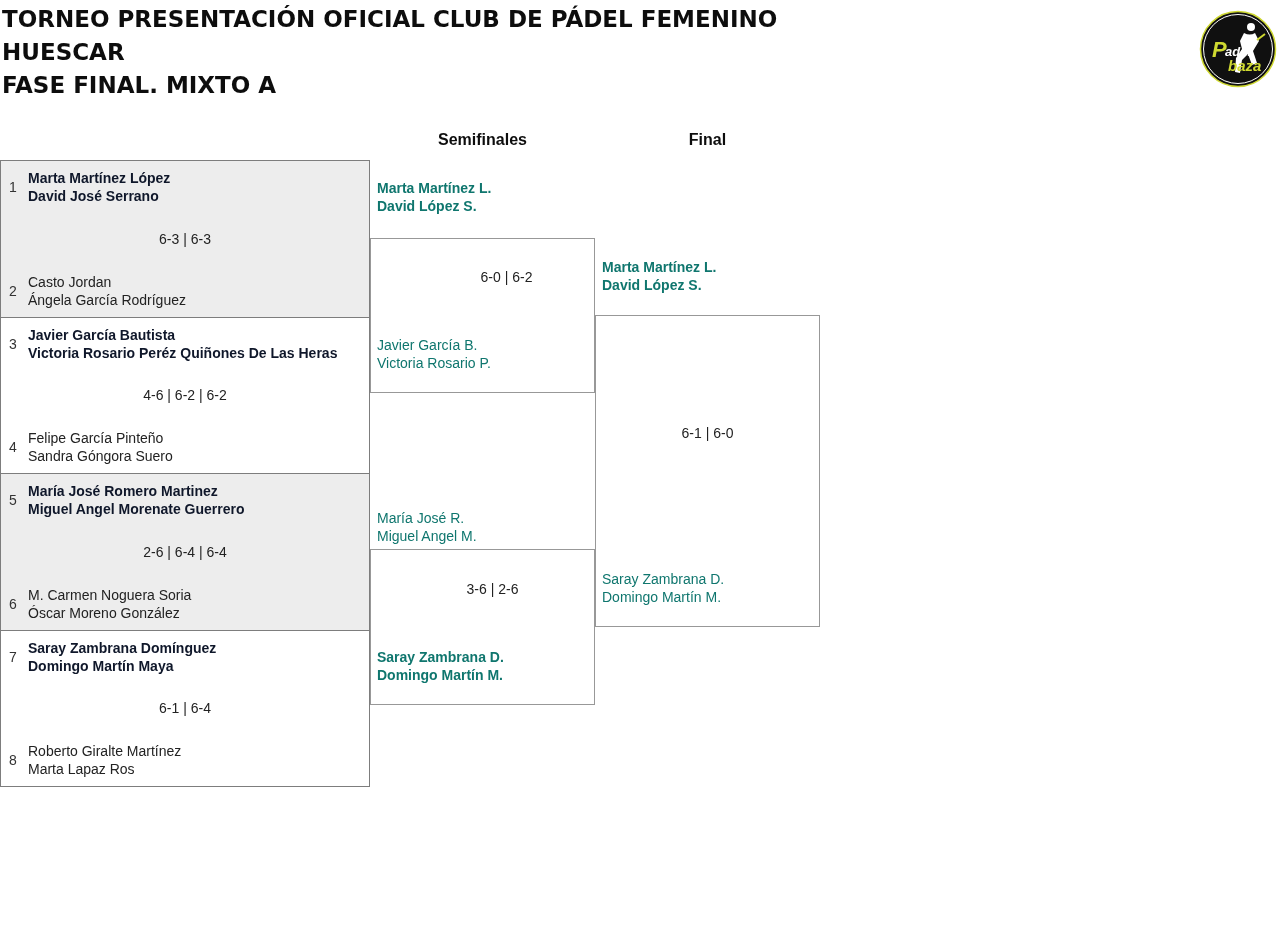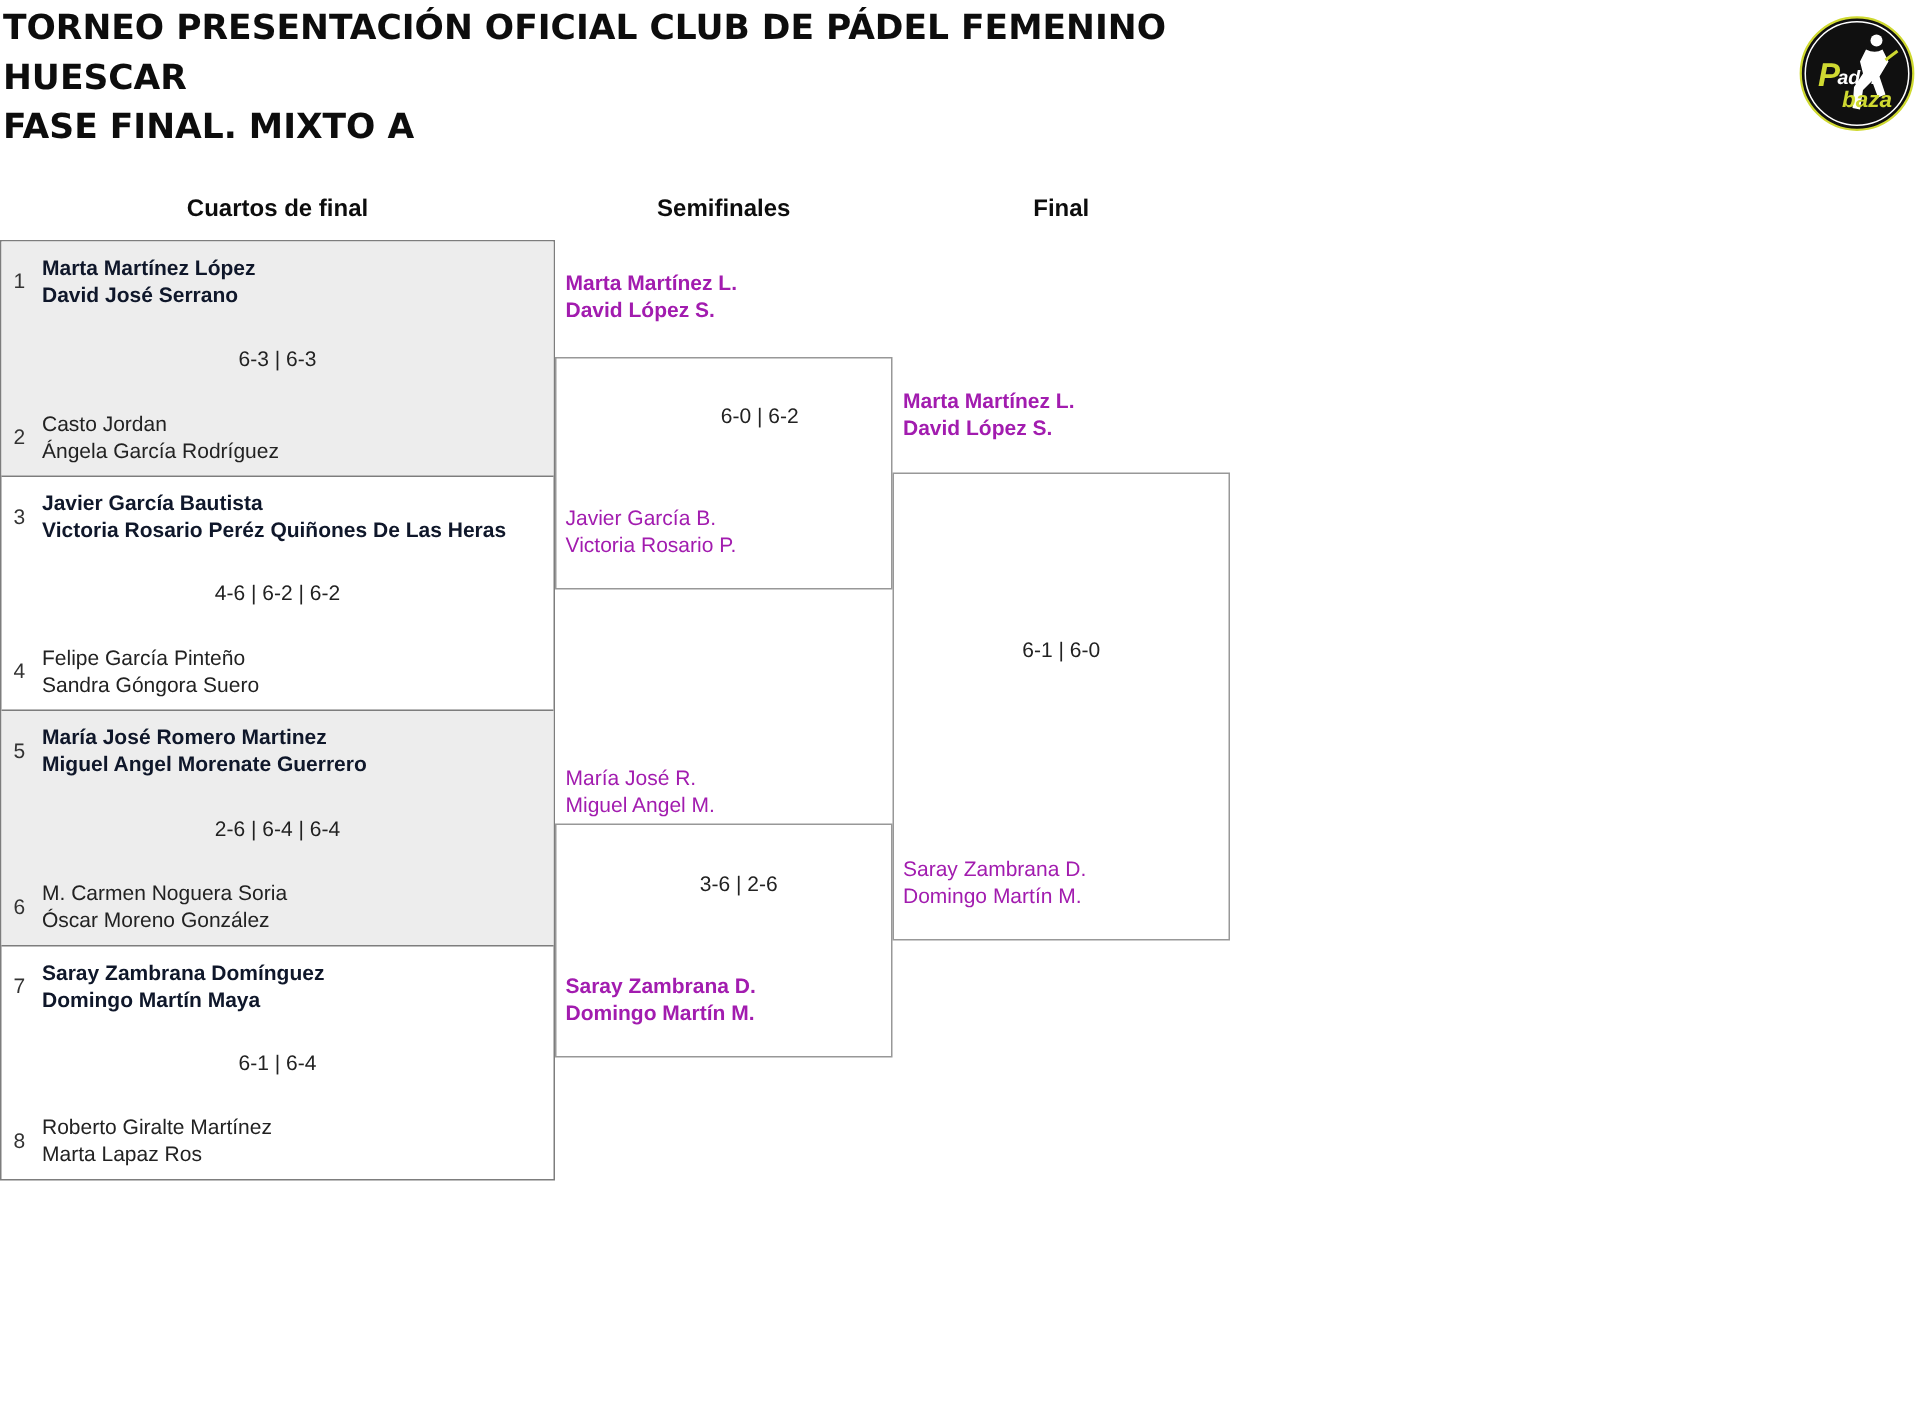--- a/index.html
+++ b/index.html
@@ -48,21 +48,21 @@
     position:absolute; left:0; top:50%; transform:translateY(-50%);
     width:100%; text-align:center; font-size:14px; color:#222;
   }
 
   
   .conn-box { position:absolute; border:1px solid #989898; }
   .sf1-box   { left:370px; top:78px;  width:225px; height:155px; }
   .sf2-box   { left:370px; top:389px; width:225px; height:156px; }
   .final-box { left:595px; top:155px; width:225px; height:312px; }
 
-  .abs-team { position:absolute; font-size:14px; line-height:18px; white-space:nowrap; color:#a21caf; }
+  .abs-team { position:absolute; font-size:14px; line-height:18px; white-space:nowrap; color:#0f766e; }
   .abs-score { position:absolute; width:225px; text-align:center; font-size:14px; line-height:18px; color:#222; }
 
   .sf1-top    { left:377px; top:19px; }
   .sf1-score  { left:370px; top:108px;padding-left:48px; }
   .sf1-bottom { left:377px; top:176px; }
 
   .sf2-top    { left:377px; top:332px;margin-top:17px; }
   .sf2-score  { left:380px; top:420px; }
   .sf2-bottom { left:377px; top:488px; }
 
@@ -90,21 +90,20 @@
         <path d="M45 23 q6 3 11 0 l4 8 -6 10 4 12 -5 2 -4 -11 -6 6 -2 13 -5 -1 1 -14 6 -9 -2 -8 z" fill="#ffffff"></path>
         <path d="M58 30 l8 -6" stroke="#cfd931" stroke-width="2" fill="none"></path>
       </g>
       <text x="13" y="47" font-size="22" font-weight="bold" font-style="italic" fill="#cfd931">P</text>
       <text x="26" y="46" font-size="13" font-weight="bold" font-style="italic" fill="#ffffff">adel</text>
       <text x="29" y="61" font-size="15" font-weight="bold" font-style="italic" fill="#cfd931">baza</text>
     </svg>
   </div>
 
   <div class="round-headers">
-    <div class="rh rh-qf">Cuartos de final</div>
     <div class="rh rh-sf">Semifinales</div>
     <div class="rh rh-f">Final</div>
   </div>
 
   <div class="bracket">
 
     <div class="qf-block">
 
       <div class="qf-match shaded">
         <div class="team">

